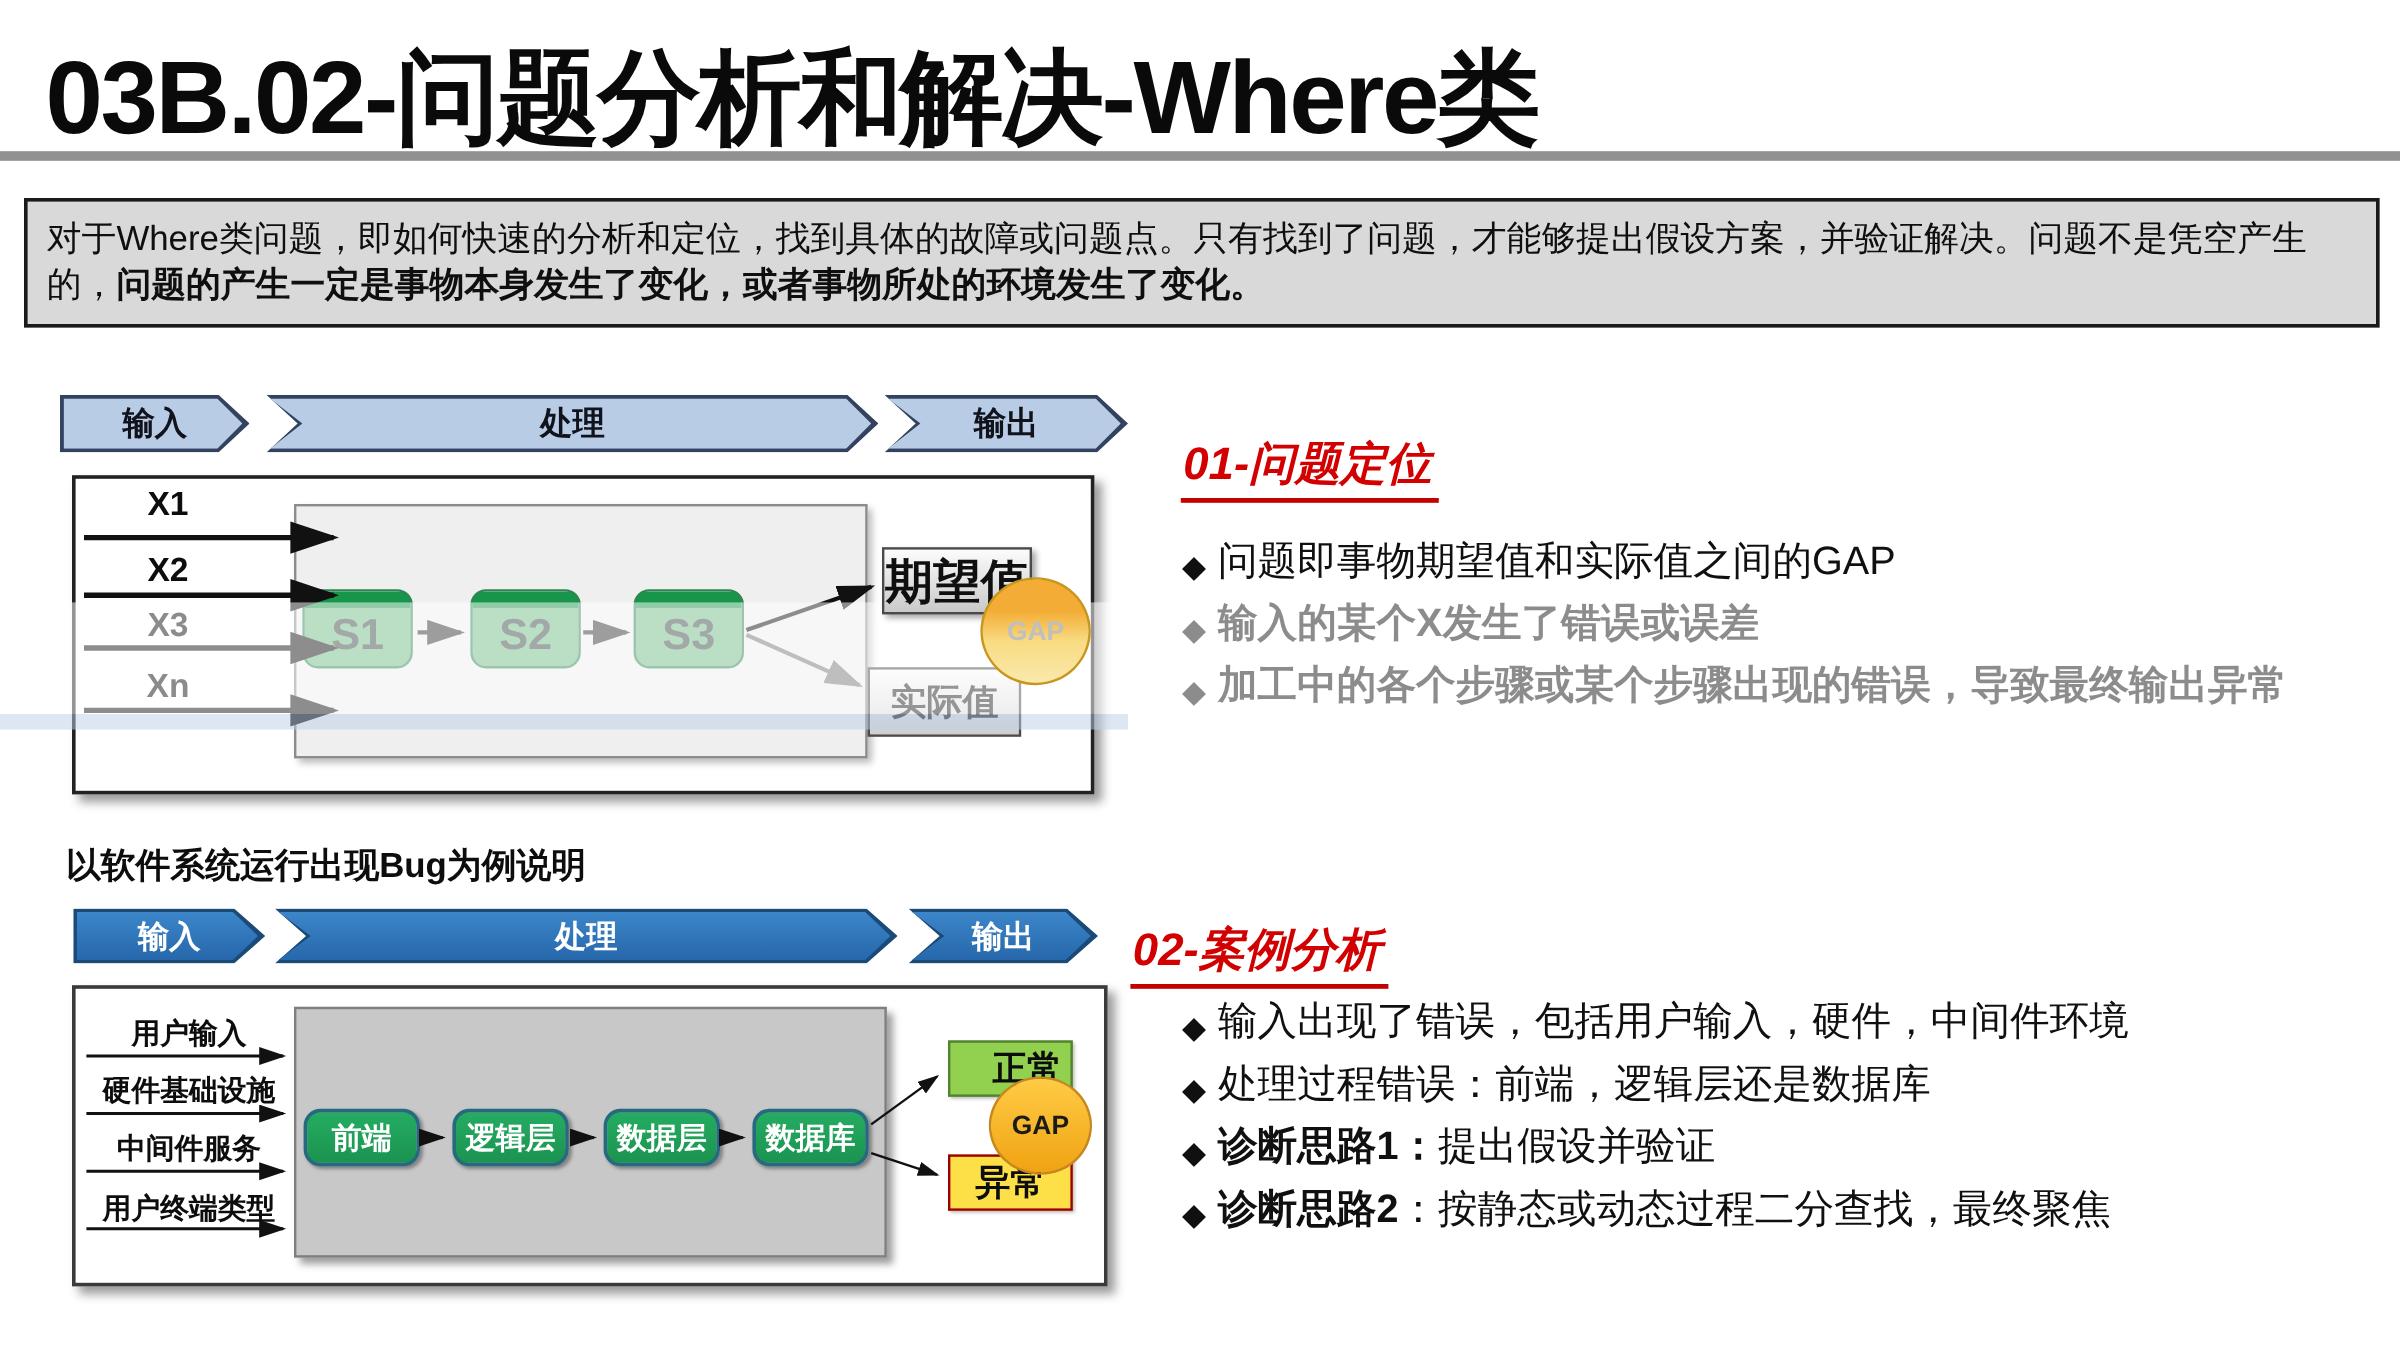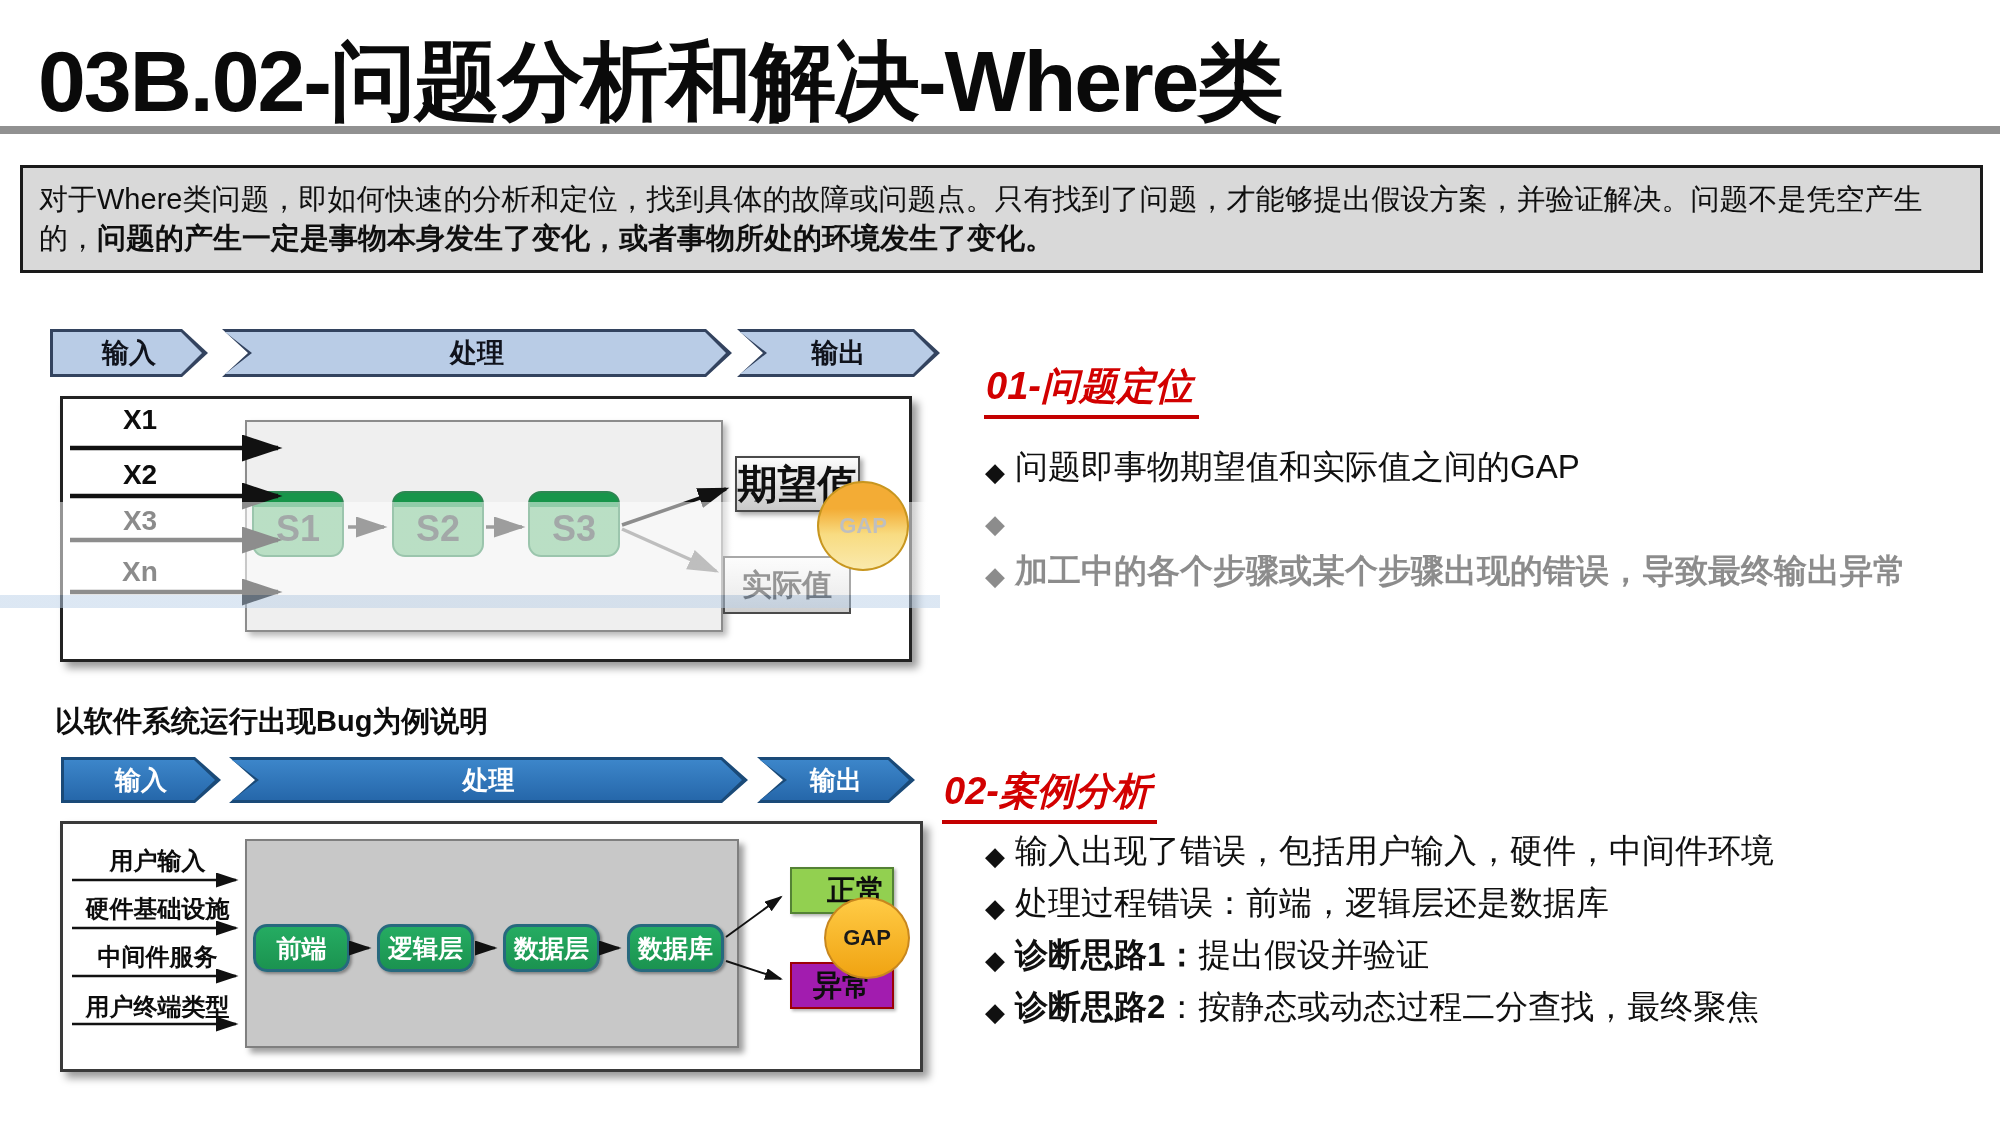--- a/index.html
+++ b/index.html
@@ -47,21 +47,21 @@
   .gap1{left:817px;top:481px;width:92px;height:90px;border-radius:50%;
         background:linear-gradient(180deg,#F3AC35 0 30%,#F8DC82 60%,#FAE9AC);
         border:2px solid #C8961F;font-size:22px;color:#BFBFBF;z-index:26;}
 
   .inlbl2{position:absolute;left:70px;width:175px;text-align:center;font-size:24px;font-weight:800;color:#0d0d0d;}
   .step2{position:absolute;top:924px;width:97px;height:48px;box-sizing:border-box;border:3px solid #27697E;border-radius:14px;
          background:linear-gradient(#25AC62,#1B9350);color:#fff;font-size:25px;font-weight:700;
          display:flex;align-items:center;justify-content:center;box-shadow:2px 2px 3px rgba(0,0,0,0.35);}
   .normal{left:790px;top:867px;width:104px;height:47px;background:#92D050;border:2px solid #548235;
           font-size:29px;color:#0d0d0d;box-shadow:2px 2px 3px rgba(0,0,0,0.3);padding-left:28px;}
-  .abnormal{left:790px;top:962px;width:104px;height:47px;background:#a21caf;border:2px solid #9C0006;
+  .abnormal{left:790px;top:962px;width:104px;height:47px;background:#fde047;border:2px solid #9C0006;
             font-size:29px;color:#0d0d0d;box-shadow:2px 2px 3px rgba(0,0,0,0.3);}
   .gap2{left:824px;top:897px;width:86px;height:82px;border-radius:50%;
         background:linear-gradient(180deg,#FFCB45,#F0A312);border:2px solid #C8871E;
         font-size:22px;color:#1a1a1a;z-index:6;}
 
   
   .sec-head{position:absolute;font-size:38px;font-weight:800;font-style:italic;color:#D20000;
             border-bottom:4px solid #C40000;padding:0 6px 3px 2px;white-space:nowrap;}
   .bullets{position:absolute;left:985px;}
   .bullet{display:flex;align-items:flex-start;margin-bottom:7px;font-size:33px;line-height:40px;color:#101010;white-space:nowrap;}
@@ -126,20 +126,21 @@
   <div class="gbox gap1">GAP</div>
 
   <div class="sec-head" style="left:942px;top:361px;margin-left:42px;">01-问题定位</div>
   <div class="bullets" style="top:447px;">
     <div class="bullet">
       <span class="d">◆</span>
       <span>问题即事物期望值和实际值之间的GAP</span>
     </div>
     <div class="bullet em">
       <span class="d">◆</span>
+      <span>输入的某个X发生了错误或误差</span>
     </div>
     <div class="bullet em">
       <span class="d">◆</span>
       <span>加工中的各个步骤或某个步骤出现的错误，导致最终输出异常</span>
     </div>
   </div>
 
   <div class="example">以软件系统运行出现Bug为例说明</div>
 
   <div class="chev chev2" style="left:61px;top:757px;width:160px;height:46px;">

